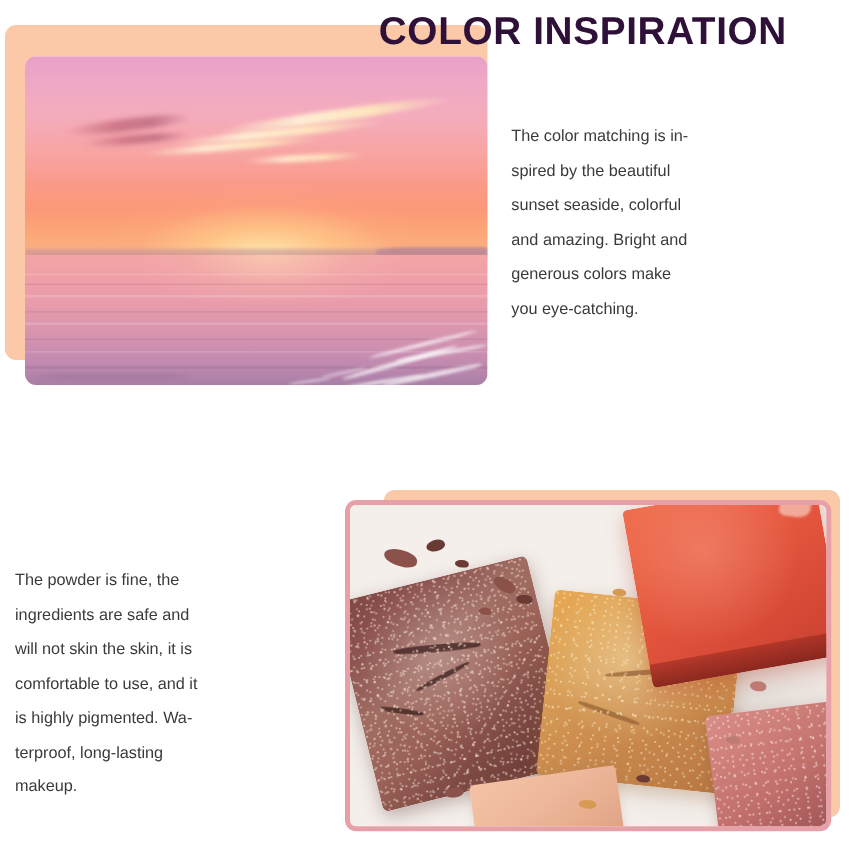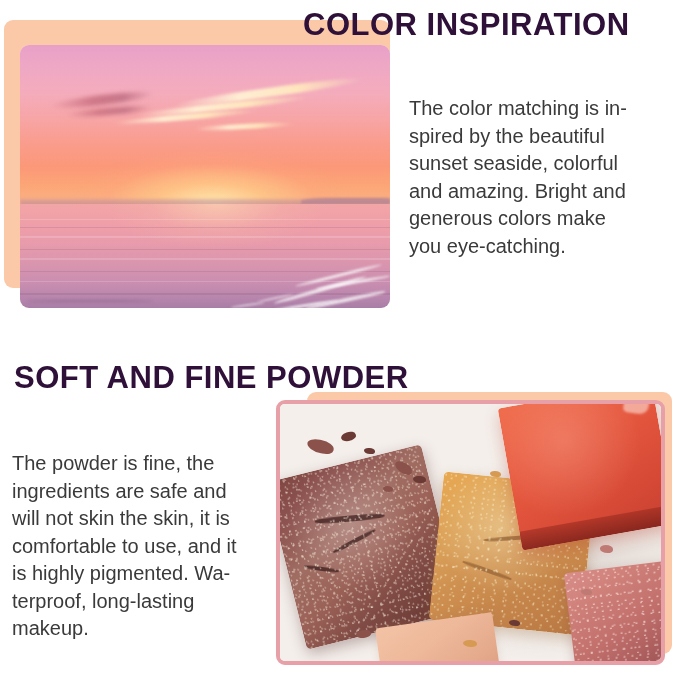--- a/index.html
+++ b/index.html
@@ -353,21 +353,21 @@
     background: rgba(150,125,118,0.3);
     border-radius: 50%;
     filter: blur(5px);
   }
 
   
   .body-text {
     position: absolute;
     color: #3a3a3a;
     font-family: "Liberation Sans", sans-serif;
-    font-size: 20px;
+    font-size: 13px;
     line-height: 27.5px;
     white-space: pre-line;
     z-index: 6;
   }
   #text-color-inspiration {
     left: 409px;
     top: 95px;
     width: 262px;
   }
   #text-soft-powder {
@@ -418,21 +418,20 @@
 
   <div class="heading" id="heading-color">COLOR INSPIRATION</div>
 
   <div class="body-text" id="text-color-inspiration">The color matching is in-
 spired by the beautiful
 sunset seaside, colorful
 and amazing. Bright and
 generous colors make
 you eye-catching.</div>
 
-  <div class="heading" id="heading-powder">SOFT AND FINE POWDER</div>
 
   <div class="peach-accent" id="peach-bottom"></div>
 
   <div class="photo" id="photo-powder">
     <div class="photo-inner">
       <div class="powder-bg"></div>
 
       <div class="shadow-soft" style="left:6%;  top:62%; width:40%; height:18%;"></div>
       <div class="shadow-soft" style="left:44%; top:58%; width:38%; height:20%;"></div>
       <div class="shadow-soft" style="left:62%; top:34%; width:34%; height:16%;"></div>

